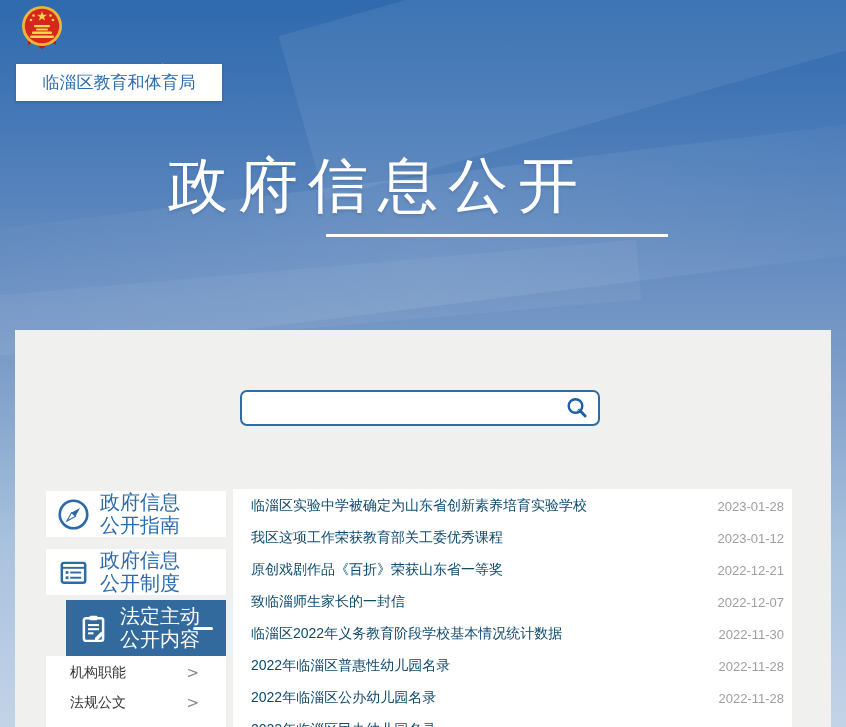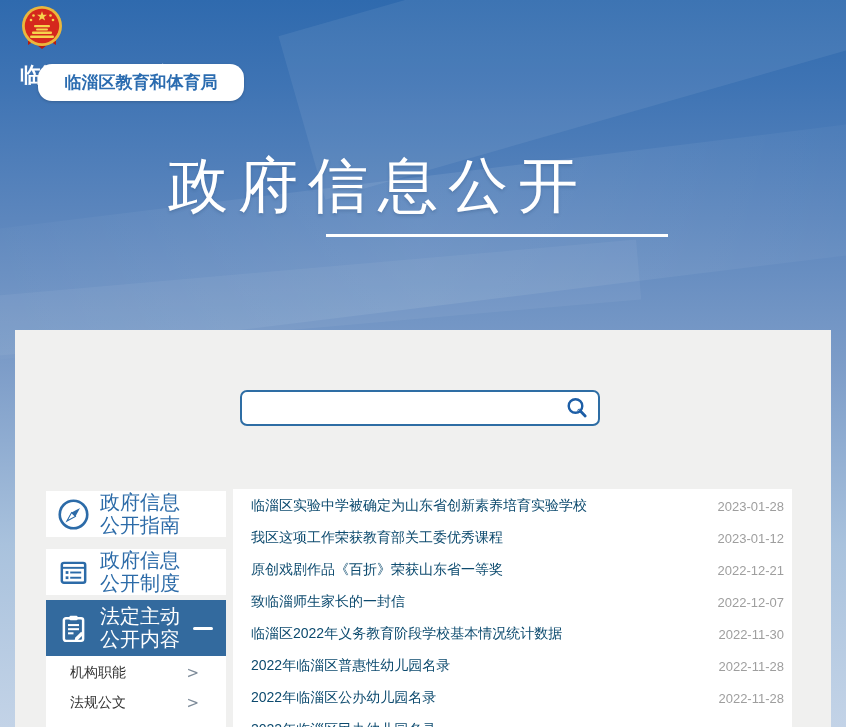--- a/index.html
+++ b/index.html
@@ -19,23 +19,23 @@
   .streak-2 { right:-260px; top:-80px; width:820px; height:170px;
     transform:rotate(-16deg); background:rgba(255,255,255,.07); }
   .streak-3 { left:-60px; top:270px; width:700px; height:60px;
     transform:rotate(-5deg); background:rgba(255,255,255,.05); }
 
   
   .brand { position:absolute; left:20px; top:5px; display:flex; gap:10px; cursor:pointer;flex-direction:column; }
   .brand-title { color:#ffffff; font-size:21px; font-weight:bold; letter-spacing:1px; }
 
   .dept-badge {
-    position:absolute; left:38px; top:64px; width:206px; height:37px;
-    background:#ffffff; border-radius:14px; display:flex; align-items:center; justify-content:center;
-    color:#2b6cb0; font-size:17px; box-shadow:0 1px 3px rgba(0,0,0,.18); cursor:pointer;font-weight:bold;
+    position:absolute; left:16px; top:64px; width:206px; height:37px;
+    background:#ffffff; border-radius:0; display:flex; align-items:center; justify-content:center;
+    color:#2b6cb0; font-size:17px; box-shadow:0 1px 3px rgba(0,0,0,.18); cursor:pointer;
   }
 
   .banner-title {
     position:absolute; left:168px; top:146px; white-space:nowrap;
     color:#ffffff; font-size:60px; font-weight:normal; letter-spacing:10px;
     text-shadow:0 2px 3px rgba(40,70,110,.25);
   }
   .banner-underline { position:absolute; left:326px; top:234px; width:342px; height:3px; background:#ffffff; }
 
   
@@ -50,21 +50,21 @@
   .search-input { flex:1; height:100%; border:none; outline:none; padding:0 10px; font-size:15px; color:#333; background:transparent; }
   .search-btn { width:42px; height:100%; display:flex; align-items:center; justify-content:center; background:transparent; border:none; cursor:pointer; }
 
   
   .sidebar { position:absolute; left:31px; top:161px; width:180px; }
   .side-card { height:46px; background:#ffffff; display:flex; align-items:center; cursor:pointer; }
   .side-card.mb12 { margin-bottom:12px; }
   .side-card.mb5  { margin-bottom:5px; }
   .side-card .icon-box { width:54px; display:flex; align-items:center; justify-content:center; }
   .side-card .txt { font-size:20px; line-height:23px; color:#2c6ba8; }
-  .side-card.active { height:56px; background:#336a9e; position:relative; }
+  .side-card.active { height:56px; background:#336a9e; position:relative;margin-left:20px; }
   .side-card.active .txt { color:#ffffff; }
   .active-dash { position:absolute; right:13px; top:27px; width:20px; height:3px; background:#ffffff; border-radius:2px; }
 
   .submenu { background:#ffffff; padding:2px 0 30px 0; }
   .submenu-row { height:30px; display:flex; align-items:center; justify-content:space-between;
     padding:0 27px 0 24px; font-size:14px; color:#333333; cursor:pointer; }
   .submenu-row .chev { color:#7d8b99; font-size:15px; font-family:"DejaVu Sans",sans-serif; }
 
   
   .news { position:absolute; left:218px; top:159px; width:559px; height:300px; background:#ffffff; padding-top:1px; }

